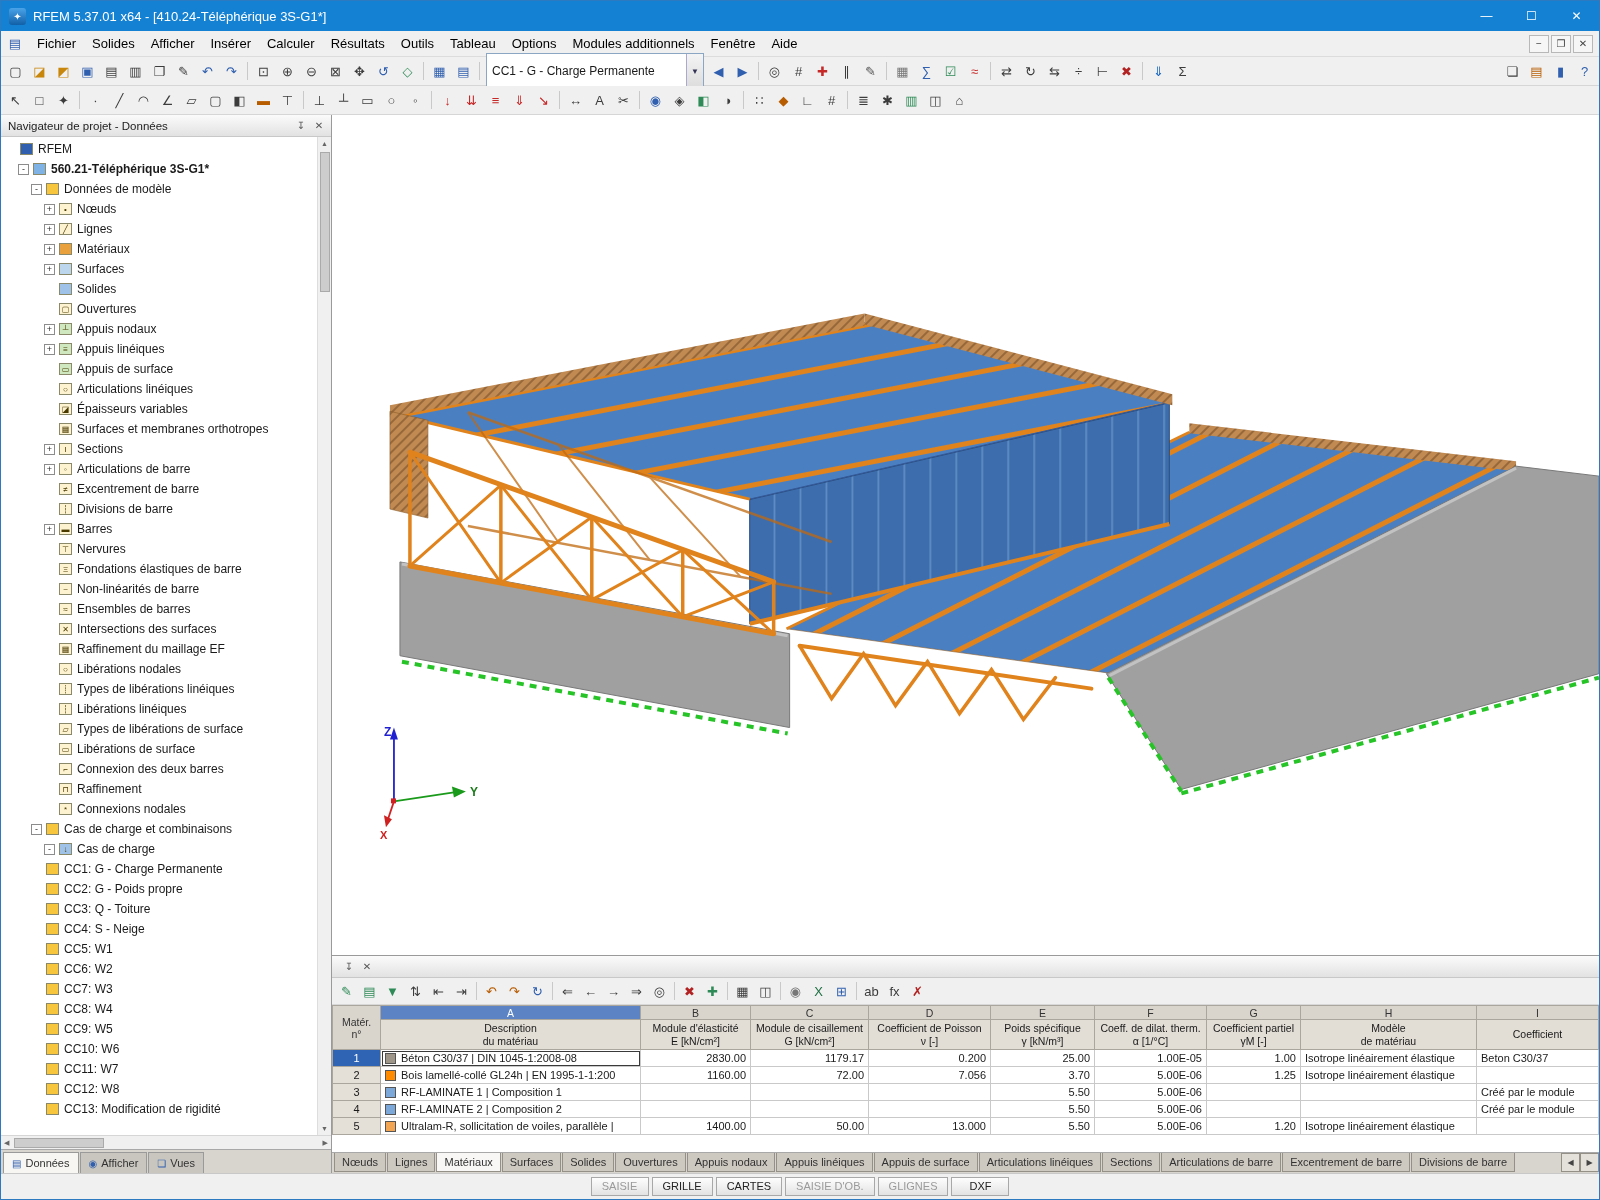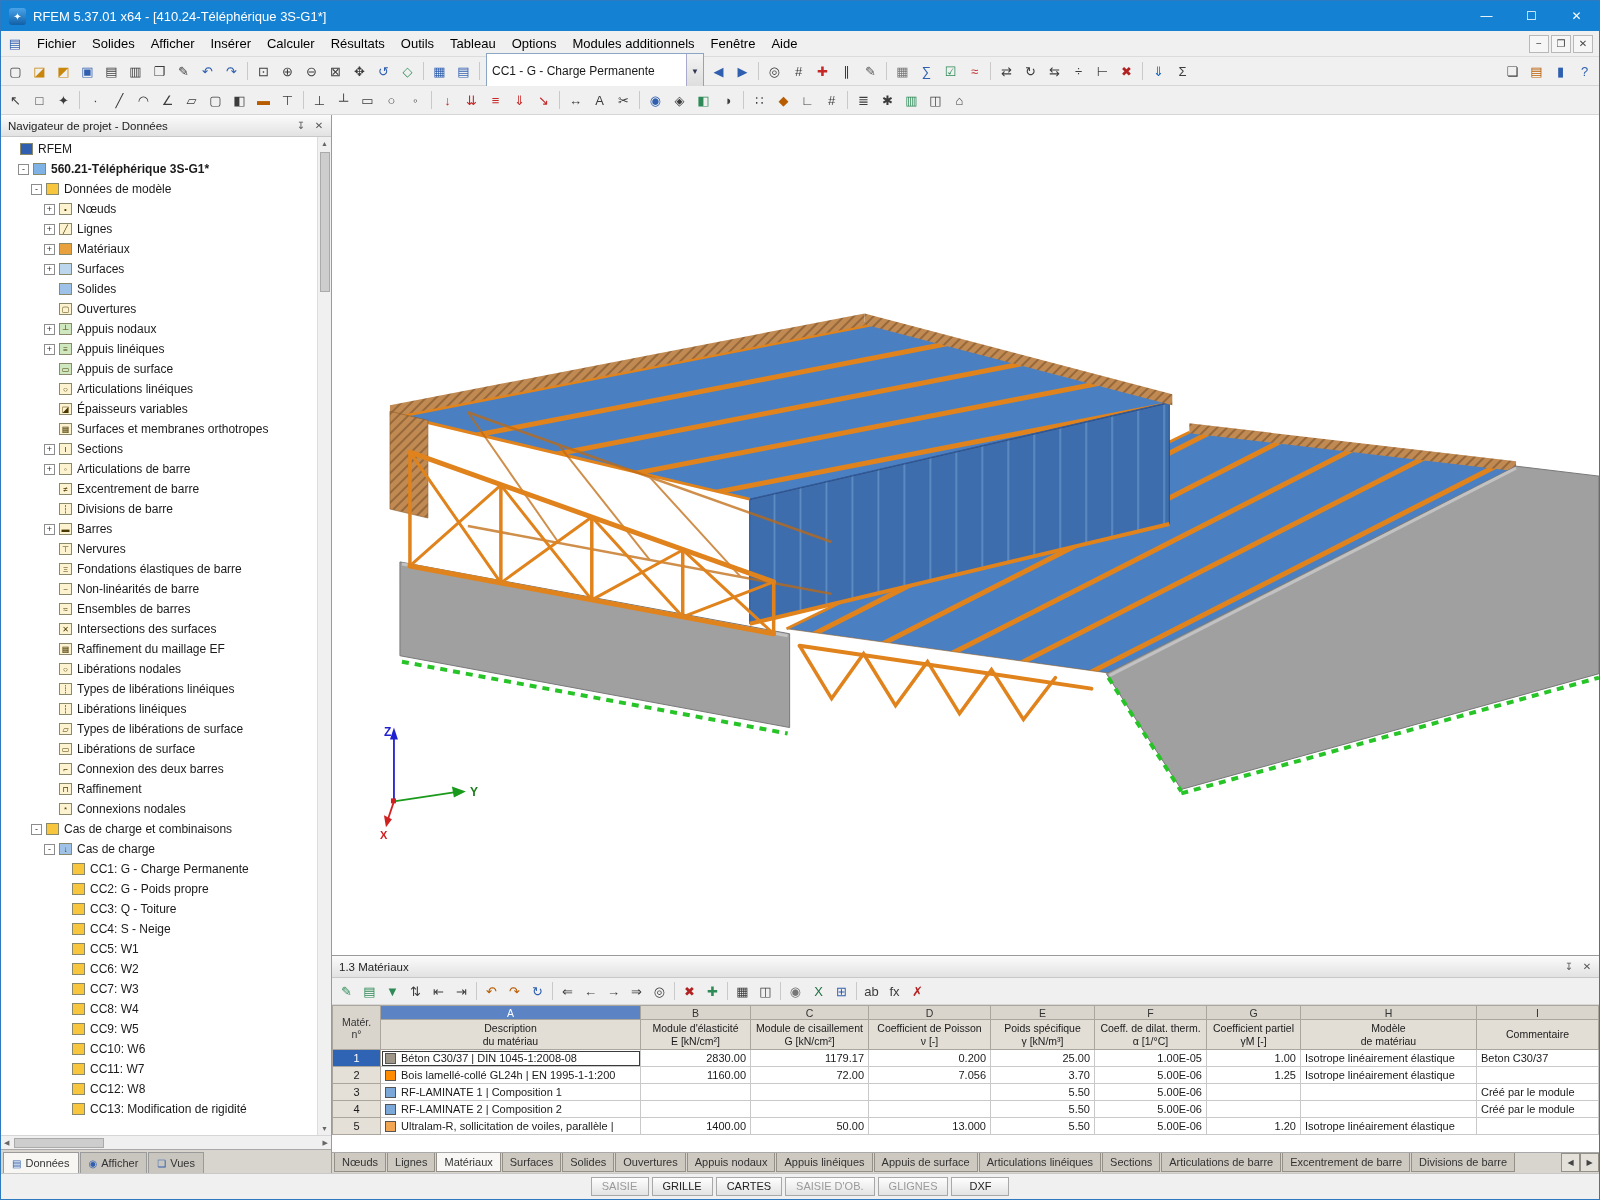--- a/index.html
+++ b/index.html
@@ -41,21 +41,21 @@
   
   .navigator { width:331px; flex:none; border-right:1px solid #9a9a9a; display:flex; flex-direction:column; background:#f0f0f0; }
   .panel-header { height:22px; background:linear-gradient(#fbfbfb,#e2e2e2); border-bottom:1px solid #c8c8c8; display:flex;
                   align-items:center; padding:0 4px 0 7px; font-size:11.5px; color:#222; flex:none; }
   .ph-btn { width:16px; height:16px; margin-left:2px; display:flex; align-items:center; justify-content:center; font-size:10px; color:#555; }
   .tree-wrap { flex:1; position:relative; background:#fff; overflow:hidden; }
   .tree { position:absolute; inset:0 14px 0 0; overflow:hidden; padding-top:2px; }
   .tree-row { height:20px; display:flex; align-items:center; white-space:nowrap; font-size:12px; }
   .tree-row[data-lvl="0"]{ padding-left:4px; } .tree-row[data-lvl="1"]{ padding-left:17px; }
   .tree-row[data-lvl="2"]{ padding-left:30px; } .tree-row[data-lvl="3"]{ padding-left:43px; }
-  .tree-row[data-lvl="4"]{ padding-left:56px; }
+  .tree-row[data-lvl="4"]{ padding-left:30px; }
   .expander { width:11px; height:11px; flex:none; border:1px solid #8c8c8c; background:#fff; color:#333; font-size:9px; line-height:8px;
               text-align:center; margin-right:4px; }
   .expander:empty { visibility:hidden; }
   .tree-icon { width:13px; height:12px; flex:none; border:1px solid #8a8a6a; margin-right:5px; font-size:8px; color:#4a3a00;
                display:flex; align-items:center; justify-content:center; }
   .tree-row.bold .tree-label { font-weight:bold; }
   .vscroll { position:absolute; top:0; right:0; bottom:0; width:14px; background:#f0f0f0; border-left:1px solid #ddd;
              display:flex; flex-direction:column; align-items:center; font-size:7px; color:#666; }
   .vthumb { width:10px; height:140px; background:#cdcdcd; border:1px solid #aaa; margin-top:2px; }
   .vsp { flex:1; }
@@ -684,21 +684,20 @@
             <line x1="62" y1="688" x2="56" y2="706" stroke="#d02020" stroke-width="1.8"></line>
             <polygon points="52,702 60,706 54,714" fill="#d02020"></polygon>
             <text x="48" y="726" font-size="11" font-weight="bold" fill="#d02020">X</text>
             <rect x="59" y="685" width="5" height="5" fill="#d02020"></rect>
           </g>
         </svg>
       </div>
 
       <div class="tablepanel">
         <div class="panel-header">
-          <span style="flex:1">1.3 Matériaux</span>
           <span class="ph-btn">↧</span>
           <span class="ph-btn">✕</span>
         </div>
         <div class="tp-toolbar">
 
         <span class="tbtn" style="color: rgb(46, 139, 87);">✎</span>
             <span class="tbtn" style="color: rgb(46, 139, 87);">▤</span>
             <span class="tbtn" style="color: rgb(46, 139, 87);">▼</span>
             <span class="tbtn">⇅</span>
             <span class="tbtn">⇤</span>
@@ -795,21 +794,21 @@
                     <div>Coefficient partiel</div>
                     <div>γM [-]</div>
                   </th>
 
                   <th class="hdr">
                     <div>Modèle</div>
                     <div>de matériau</div>
                   </th>
 
                   <th class="hdr">
-                    <div>Commentaire</div>
+                    <div>Coefficient</div>
                     <div></div>
                   </th>
                 </tr>
             </thead>
             <tbody>
 
                 <tr class="trow sel">
                   <td class="num">1</td>
                   <td class="cA"><span class="swatch" style="background: rgb(158, 150, 137);"></span><span>Béton C30/37 | DIN 1045-1:2008-08</span></td>
                   <td>2830.00</td>

